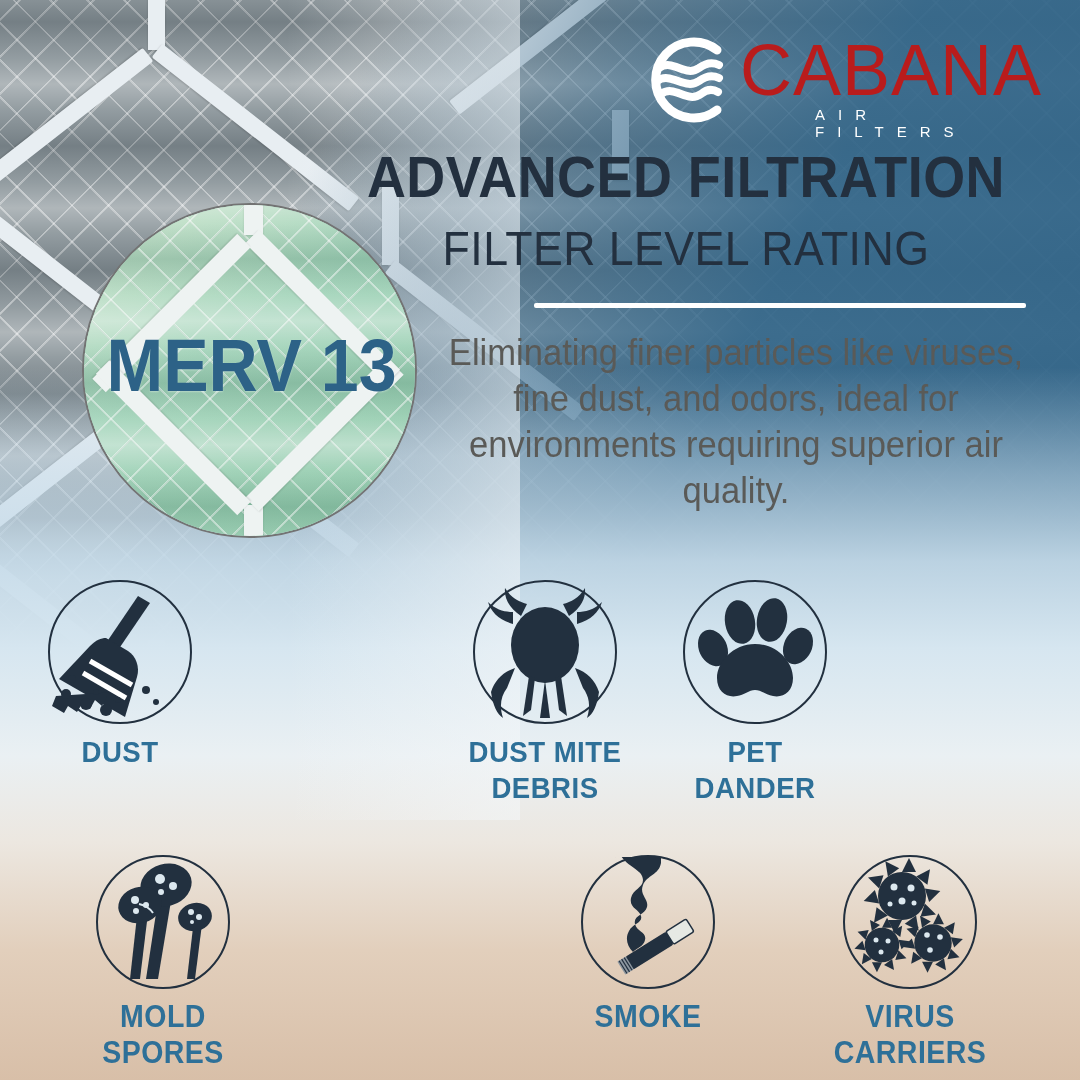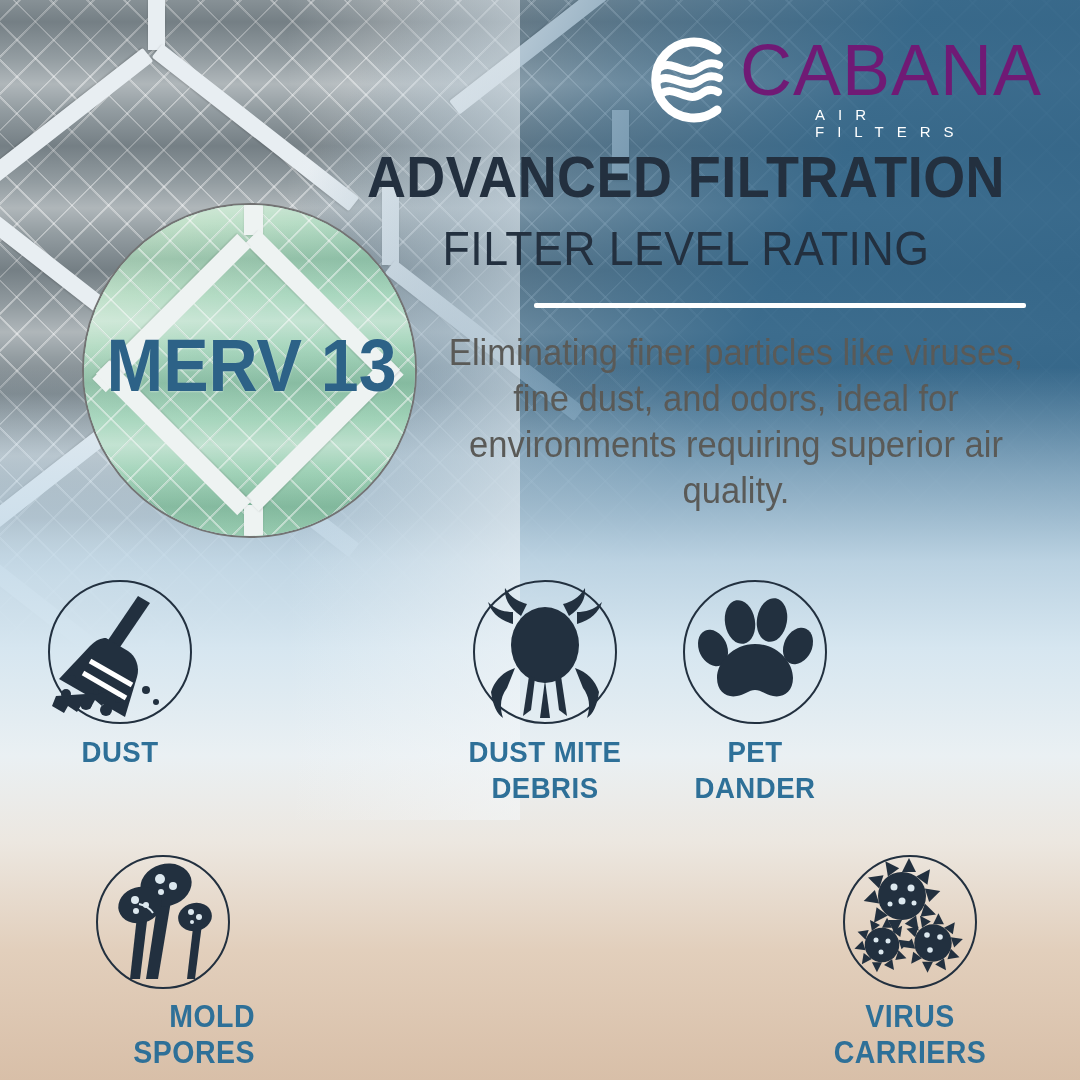--- a/index.html
+++ b/index.html
@@ -65,21 +65,21 @@
     position:absolute;left:0;top:0;width:520px;height:820px;
     background:linear-gradient(to right, rgba(255,255,255,0) 0%, rgba(255,255,255,0) 55%, rgba(244,247,249,.55) 100%);
     pointer-events:none;
   }
 
   
   .logo{position:absolute;left:645px;top:30px;width:400px;height:105px;}
   .logo-mark{position:absolute;left:0;top:4px;width:92px;height:92px;}
   .logo-word{
     position:absolute;left:95px;top:2px;
-    font-size:72px;font-weight:400;letter-spacing:1px;color:#701a75;
+    font-size:72px;font-weight:400;letter-spacing:1px;color:#b91c1c;
     font-family:"Liberation Sans", sans-serif;line-height:76px;
   }
   .logo-sub{
     position:absolute;left:170px;top:76px;
     font-size:15px;letter-spacing:13px;color:#ffffff;font-weight:400;
   }
 
   
   .h1{
     position:absolute;left:336px;top:146px;width:700px;
@@ -270,21 +270,21 @@
           <ellipse cx="113" cy="64" rx="14" ry="19" transform="rotate(25 113 64)"></ellipse>
           <path d="M70 62 c22 0 38 18 38 34 c0 14 -10 20 -20 18 c-7 -1 -12 -6 -18 -6 c-6 0 -11 5 -18 6 c-10 2 -20 -4 -20 -18 c0 -16 16 -34 38 -34 z"></path>
         </g>
       </svg>
     </div>
     <div class="icon-label">PET
 DANDER</div>
   </div>
 
 
-  <div class="icon-cell row2" style="left:63px;top:855px;width:200px;text-align:right;">
+  <div class="icon-cell row2" style="left:63px;top:855px;width:200px;">
     <div class="icon-circle" style="width:134px;height:134px;">
       <svg width="130" height="130" viewBox="0 0 130 130">
         <g fill="#22303f">
           <path d="M62 30 l12 8 -14 84 -12 0 z"></path>
           <ellipse cx="68" cy="28" rx="26" ry="21" transform="rotate(-16 68 28)"></ellipse>
           <path d="M40 50 l10 6 -8 66 -10 0 z"></path>
           <ellipse cx="42" cy="48" rx="22" ry="18" transform="rotate(-16 42 48)"></ellipse>
           <path d="M96 62 l8 5 -7 55 -8 0 z"></path>
           <ellipse cx="97" cy="60" rx="17" ry="14" transform="rotate(-14 97 60)"></ellipse>
         </g>
@@ -299,20 +299,40 @@
             <circle cx="101" cy="60" r="3"></circle>
             <circle cx="94" cy="65" r="2"></circle>
         </g>
         <path d="M55 56 a22 19 0 0 0 -14 -9" fill="none" stroke="#dce8ef" stroke-width="2"></path>
       </svg>
     </div>
     <div class="icon-label">MOLD SPORES</div>
   </div>
 
 
+  <div class="icon-cell row2" style="left:548px;top:855px;width:200px;">
+    <div class="icon-circle" style="width:134px;height:134px;">
+      <svg width="130" height="130" viewBox="0 0 130 130">
+        <path d="M78 6 c-2 12 -14 12 -18 22 c-4 10 6 14 4 22 c-2 8 -14 8 -12 17 c2 8 12 8 10 16 c-1 6 -8 8 -12 12
+                 c-6 -6 -8 -14 -4 -21 c4 -8 14 -8 12 -15 c-2 -7 -12 -8 -10 -18 c2 -9 12 -10 12 -18 c0 -10 -14 -12 -22 -24
+                 c-4 -6 -6 -2 -6 4 c0 -8 4 -12 12 -14 c12 -3 26 -3 34 -3 z" fill="#22303f"></path>
+        <g transform="rotate(-32 70 92)">
+          <rect x="42" y="84" width="48" height="15" rx="2" fill="#22303f"></rect>
+          <rect x="90" y="84" width="24" height="15" rx="2" fill="#e6e9e4" stroke="#22303f" stroke-width="1.5"></rect>
+          <rect x="33" y="84" width="10" height="15" fill="#8d97a0"></rect>
+          <g stroke="#22303f" stroke-width="1.2">
+            <line x1="35" y1="84" x2="35" y2="99"></line>
+            <line x1="38" y1="84" x2="38" y2="99"></line>
+            <line x1="41" y1="84" x2="41" y2="99"></line>
+          </g>
+        </g>
+      </svg>
+    </div>
+    <div class="icon-label">SMOKE</div>
+  </div>
 
   <div class="icon-cell row2" style="left:810px;top:855px;width:200px;">
     <div class="icon-circle" style="width:134px;height:134px;">
       <svg width="130" height="130" viewBox="0 0 130 130">
         <g fill="#22303f">
           <g transform="translate(57,39)">
             <g id="v1">
               <circle r="24"></circle>
               <g>
                 <path d="M0 -24 l7 -14 7 14 z" transform="rotate(0)"></path>

